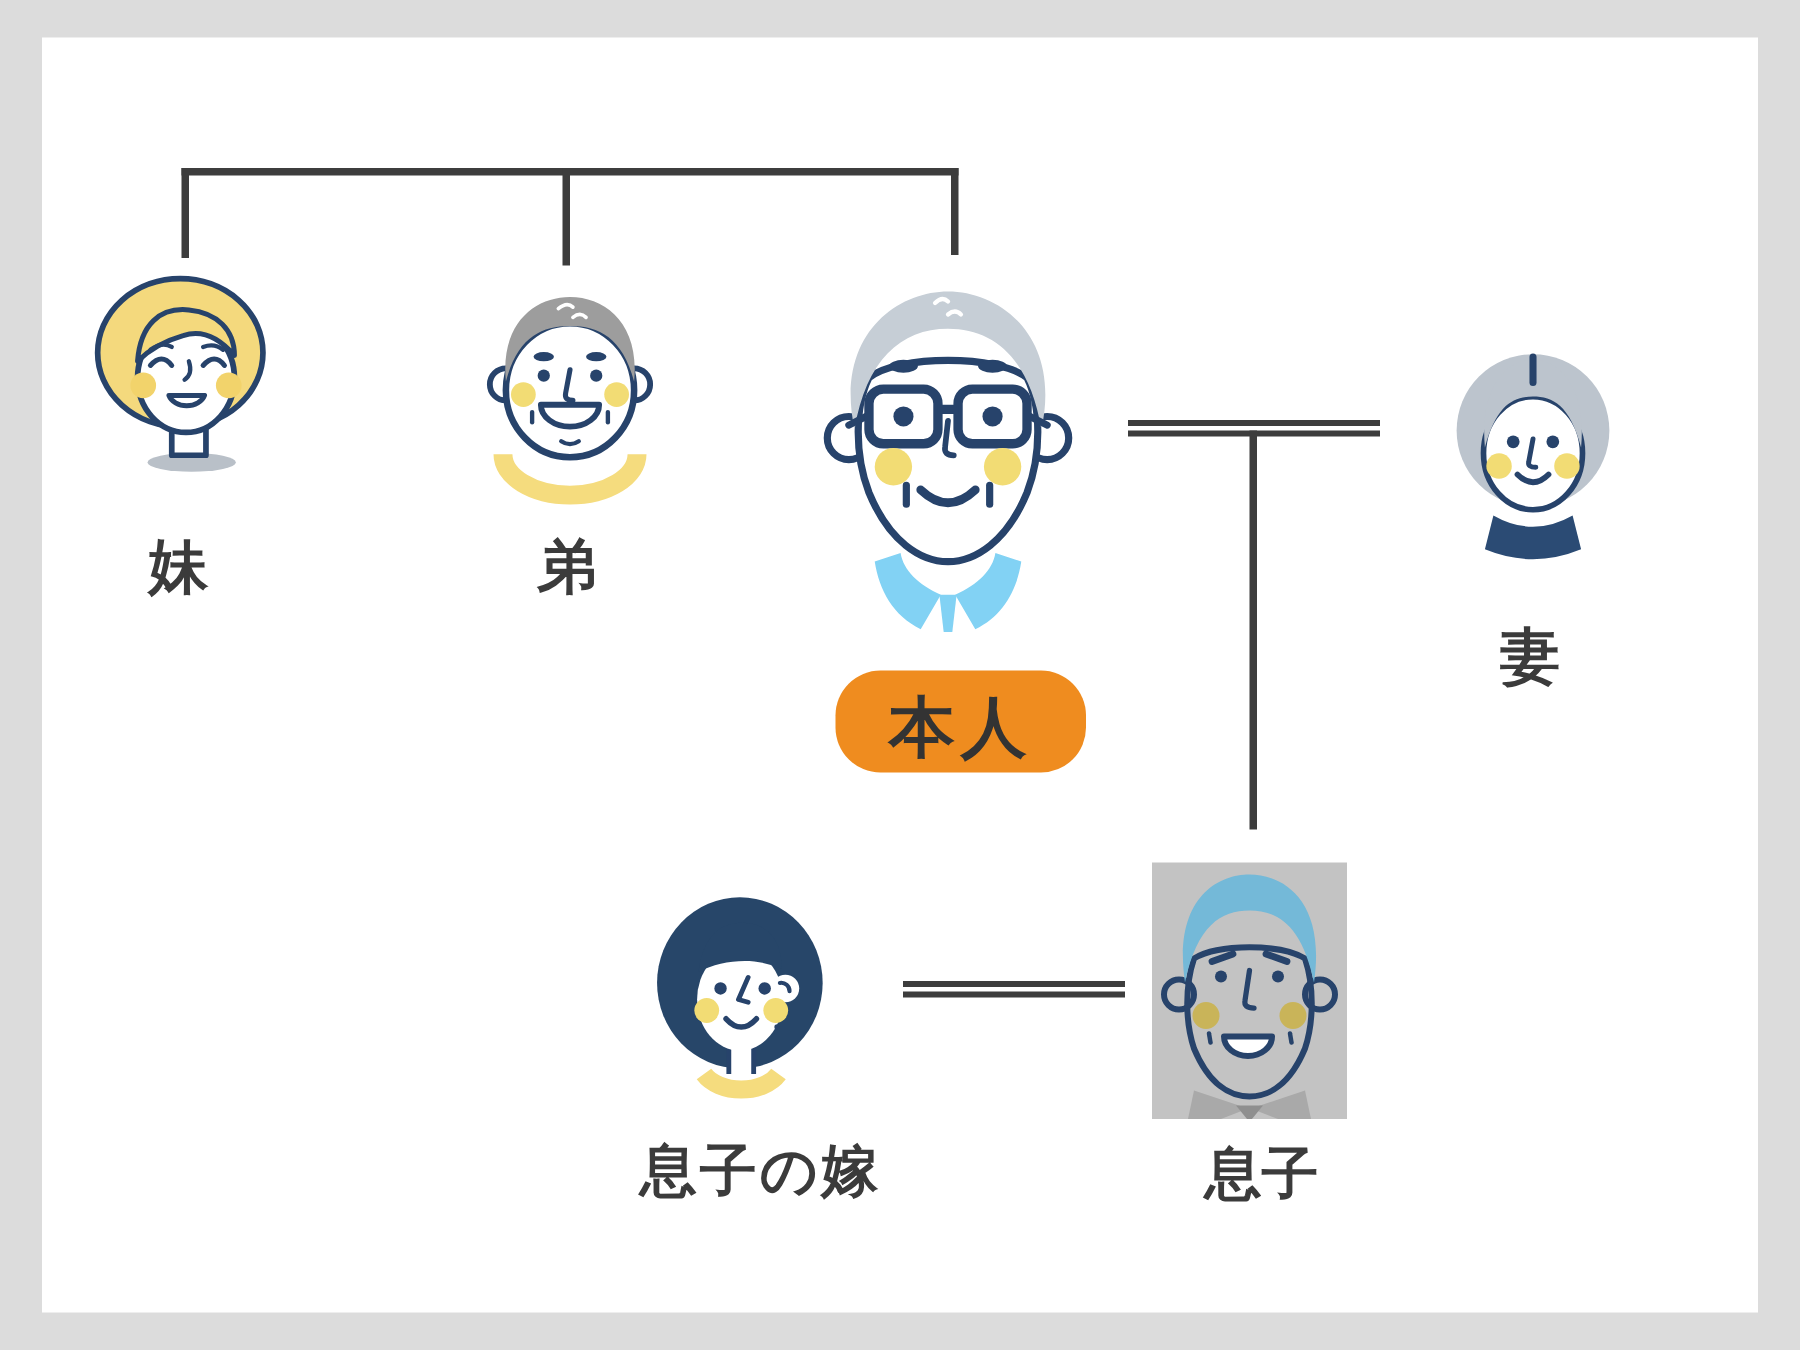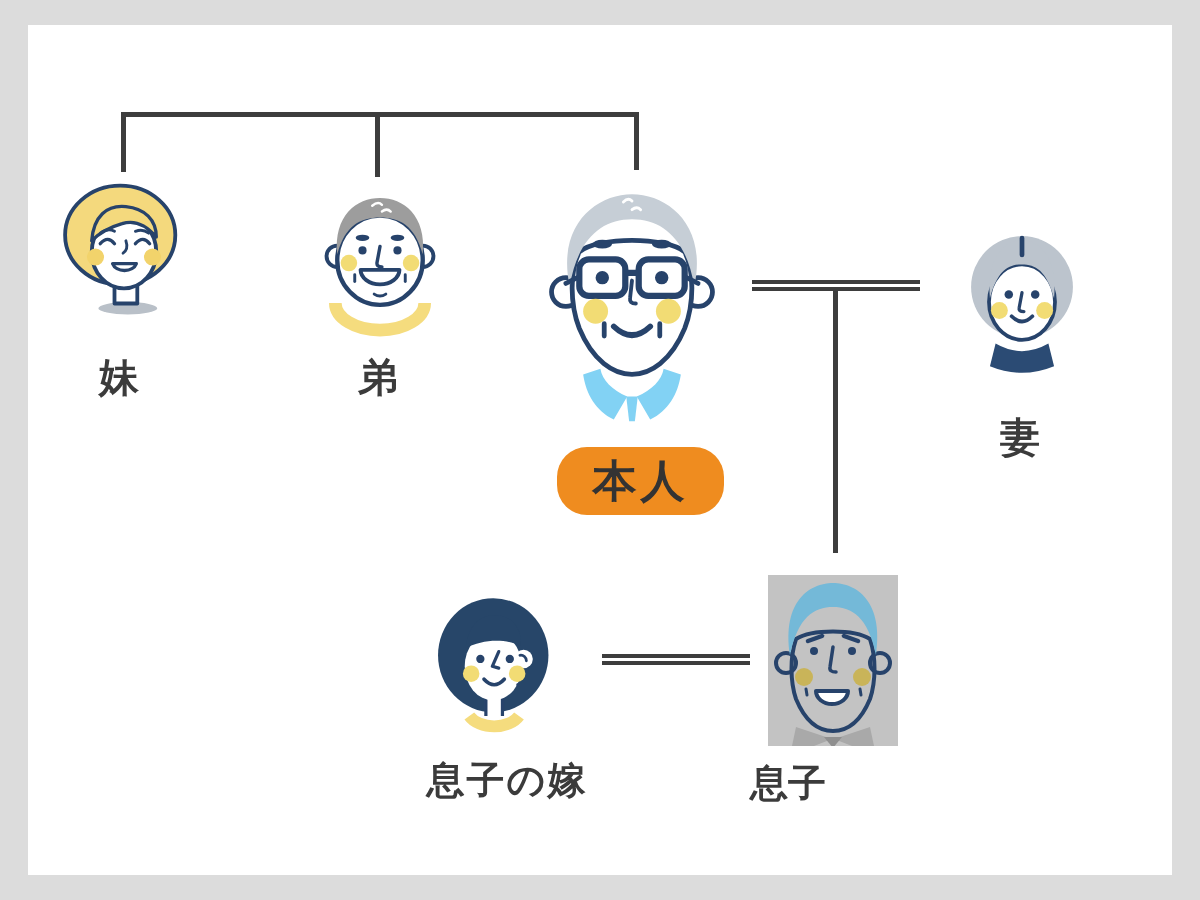--- a/index.html
+++ b/index.html
@@ -15,27 +15,27 @@
   .line{position:absolute;background:#3d3d3d;}
   .label{
     position:absolute;color:#3b3b3b;font-weight:700;
     white-space:nowrap;transform:translateX(-50%);
     font-size:40px;letter-spacing:2px;
   }
   .label.small{font-size:38px;}
   .badge{
     position:absolute;left:557px;top:447px;width:167px;height:68px;
     background:#ef8c1f;border-radius:30px;
-    display:flex;align-items:center;justify-content:center;
+    display:flex;align-items:flex-end;justify-content:center;
   }
   .badge span{
     color:#333333;font-weight:700;font-size:44px;letter-spacing:4px;
   }
   .son-label{
-    position:absolute;left:788px;top:756px;transform:translateX(-50%);
+    position:absolute;left:841px;top:756px;transform:translateX(-50%);
     text-align:left;color:#3b3b3b;font-weight:700;font-size:38px;
     line-height:54px;white-space:nowrap;
   }
   .figure{position:absolute;}
   .figure svg{display:block;width:100%;height:100%;}
   .son-box{
     position:absolute;left:768px;top:575px;width:130px;height:171px;
     background:#c3c3c3;
   }
 </style>

